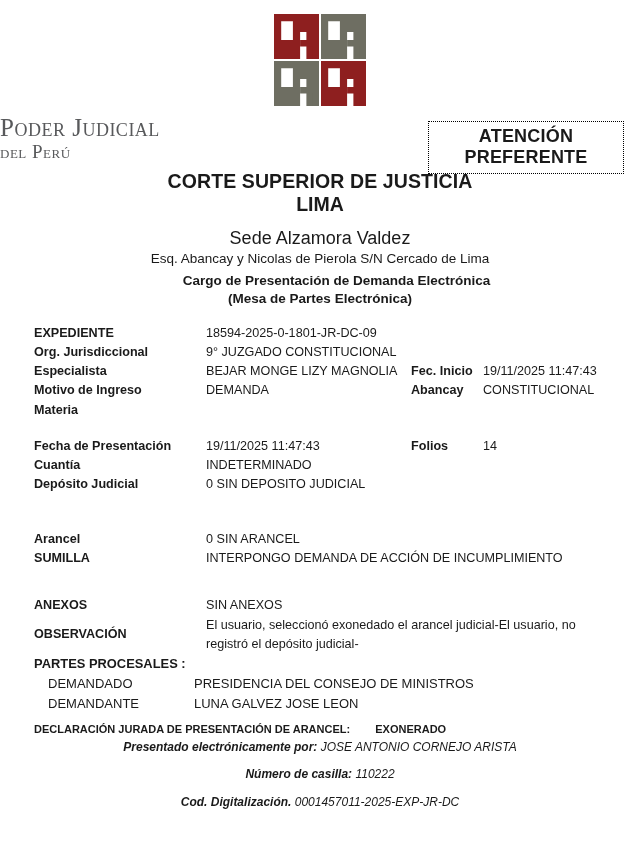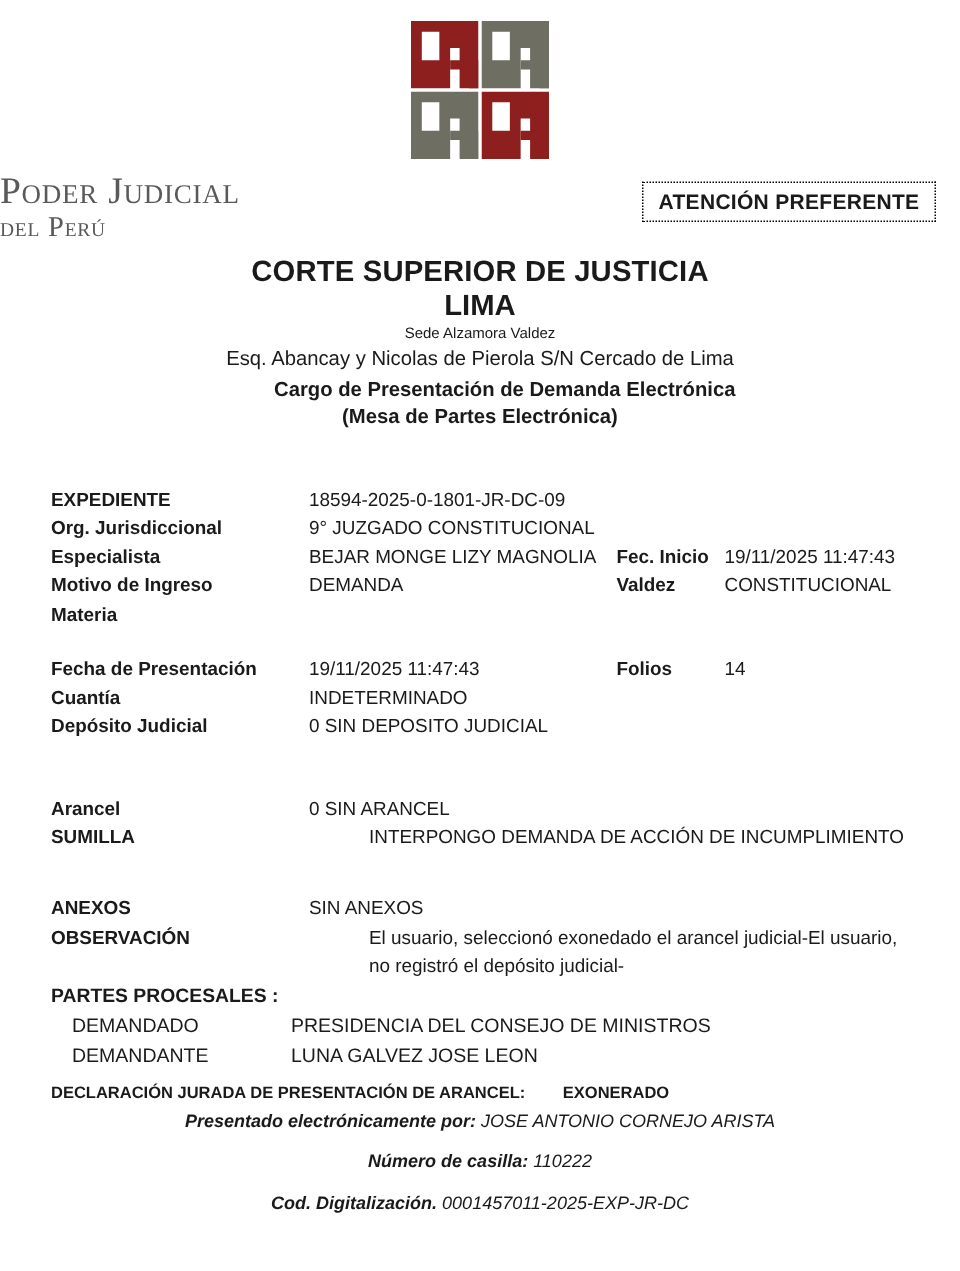--- a/index.html
+++ b/index.html
@@ -56,21 +56,21 @@
 
   
   .atencion {
     position: absolute;
     top: 121px;
     left: 428px;
     width: 196px;
     box-sizing: border-box;
     border: 1px dotted #000;
     text-align: center;
-    font-size: 14px;
+    font-size: 18px;
     font-weight: bold;
     letter-spacing: 0.2px;
     padding: 4px 2px 5px;
   }
 
   
   .titleblock {
     position: absolute;
     top: 170px;
     left: 0;
@@ -82,22 +82,22 @@
     font-weight: bold;
     letter-spacing: 0.1px;
     line-height: 1.18;
   }
   .t-lima {
     font-size: 19.5px;
     font-weight: bold;
     line-height: 1.18;
   }
   .t-sede {
-    font-size: 10px;
-    margin-top: 0;
+    font-size: 18px;
+    margin-top: 10px;
     line-height: 1.35;
   }
   .t-dir {
     font-size: 13.5px;
     line-height: 1.35;
   }
   .t-cargo {
     font-size: 13.5px;
     font-weight: bold;
     margin-top: 3px;
@@ -137,21 +137,21 @@
   }
   .val2 { flex: 1 1 auto; }
 
   .gap-a { height: 17px; }
   .gap-b { height: 36px; }
   .gap-c { height: 28px; }
 
   .val-wide { flex: 1 1 auto; width: auto; }
 
   
-  .row-wide { display: flex; align-items: flex-start; line-height: 1.52; gap: 40px; }
+  .row-wide { display: flex; align-items: center; line-height: 1.52; }
   .obs-val { flex: 1 1 auto; max-width: 370px; }
 
   
   .partes-title {
     font-weight: bold;
     font-size: 12.9px;
     line-height: 1.6;
   }
   .parte-row {
     display: flex;
@@ -246,21 +246,21 @@
   <div class="row">
     <div class="lbl">Especialista</div>
     <div class="val">BEJAR MONGE LIZY MAGNOLIA</div>
     <div class="lbl2">Fec. Inicio</div>
     <div class="val2">19/11/2025 11:47:43</div>
   </div>
 
   <div class="row">
     <div class="lbl">Motivo de Ingreso</div>
     <div class="val">DEMANDA</div>
-    <div class="lbl2">Valdez</div>
+    <div class="lbl2">Abancay</div>
     <div class="val2">CONSTITUCIONAL</div>
   </div>
 
   <div class="row">
     <div class="lbl">Materia</div>
   </div>
 
   <div class="gap-a"></div>
 
   <div class="row">

